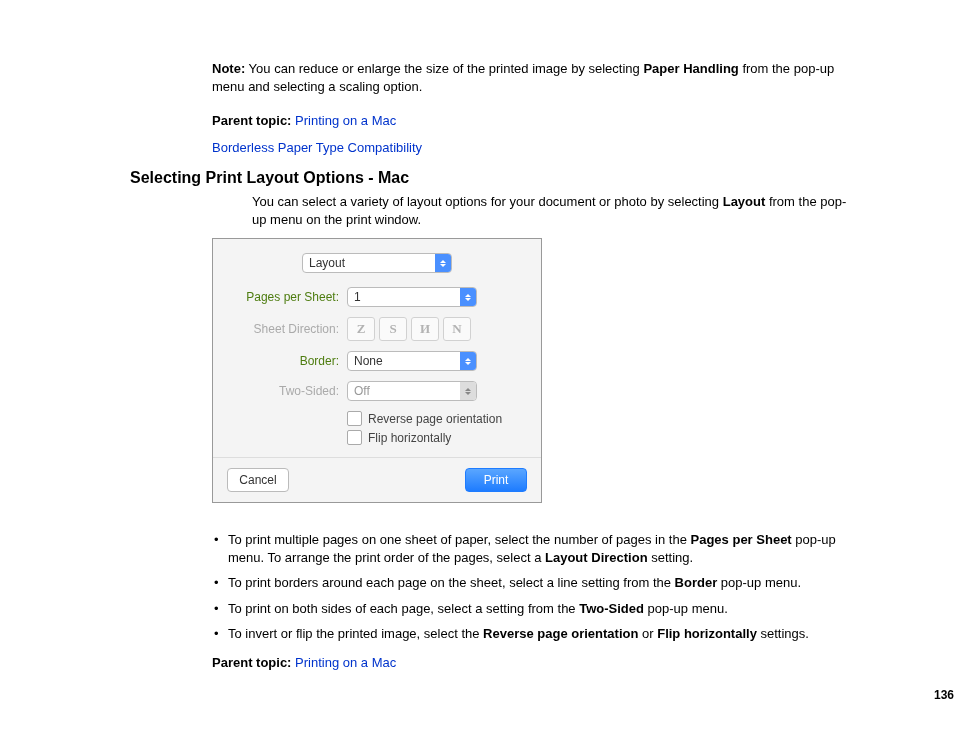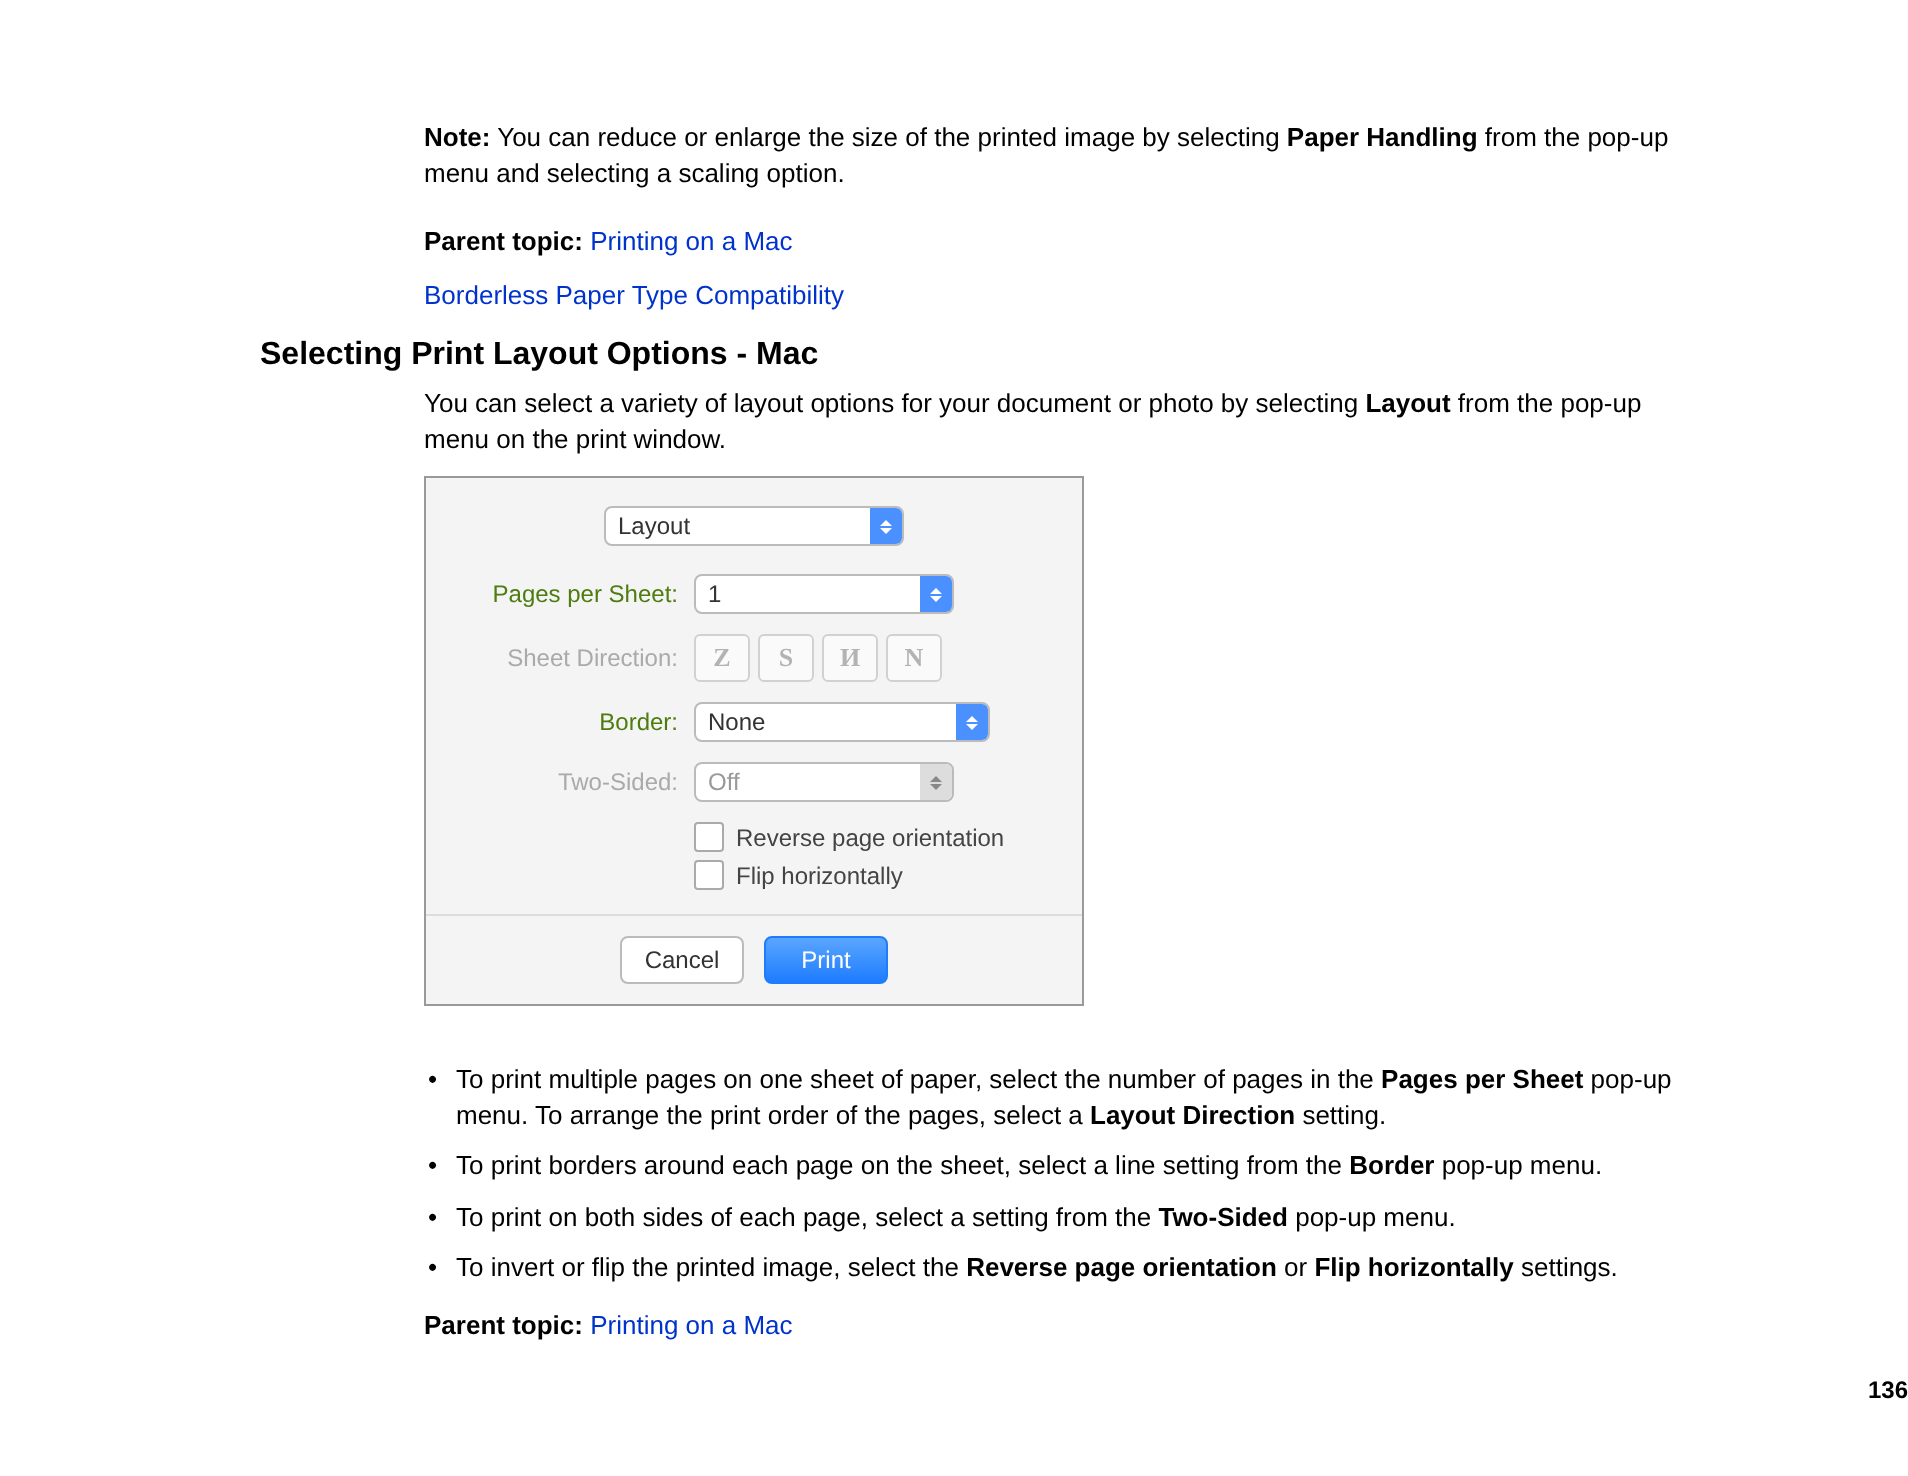--- a/index.html
+++ b/index.html
@@ -44,20 +44,21 @@
     margin-top: 12px;
   }
   h2.section-title {
     font-size: 16px;
     font-weight: bold;
     margin: 14px 0 6px 0;
   }
   .intro {
     line-height: 1.35;
     margin-bottom: 10px;
+    margin-left: 40px;
   }
   
   .mac-dialog {
     width: 328px;
     border: 1px solid #999;
     background: #f4f4f4;
     font-family: "Lucida Grande", Arial, sans-serif;
     font-size: 12px;
     color: #333;
     margin-bottom: 28px;
@@ -151,21 +152,21 @@
     height: 13px;
     border: 1px solid #aaa;
     border-radius: 2px;
     background: #fff;
     margin-right: 6px;
   }
   .dlg-footer {
     border-top: 1px solid #ddd;
     padding: 10px 14px;
     display: flex;
-    justify-content: center;
+    justify-content: space-between;
     gap: 10px;
     background: #f4f4f4;
   }
   .btn {
     min-width: 60px;
     height: 22px;
     border-radius: 4px;
     font-size: 12px;
     display: flex;
     align-items: center;
@@ -258,21 +259,21 @@
           <div class="layout-dir">
             <div class="dir-btn">Z</div>
             <div class="dir-btn">S</div>
             <div class="dir-btn">И</div>
             <div class="dir-btn">N</div>
           </div>
         </div>
 
         <div class="dlg-row">
           <div class="dlg-label">Border:</div>
-          <div class="dropdown" style="width:148px;">
+          <div class="dropdown" style="width:130px;">
             <span class="dval">None</span>
             <span class="darrow"></span>
           </div>
         </div>
 
         <div class="dlg-row">
           <div class="dlg-label disabled">Two-Sided:</div>
           <div class="dropdown disabled" style="width:130px;">
             <span class="dval">Off</span>
             <span class="darrow"></span>

